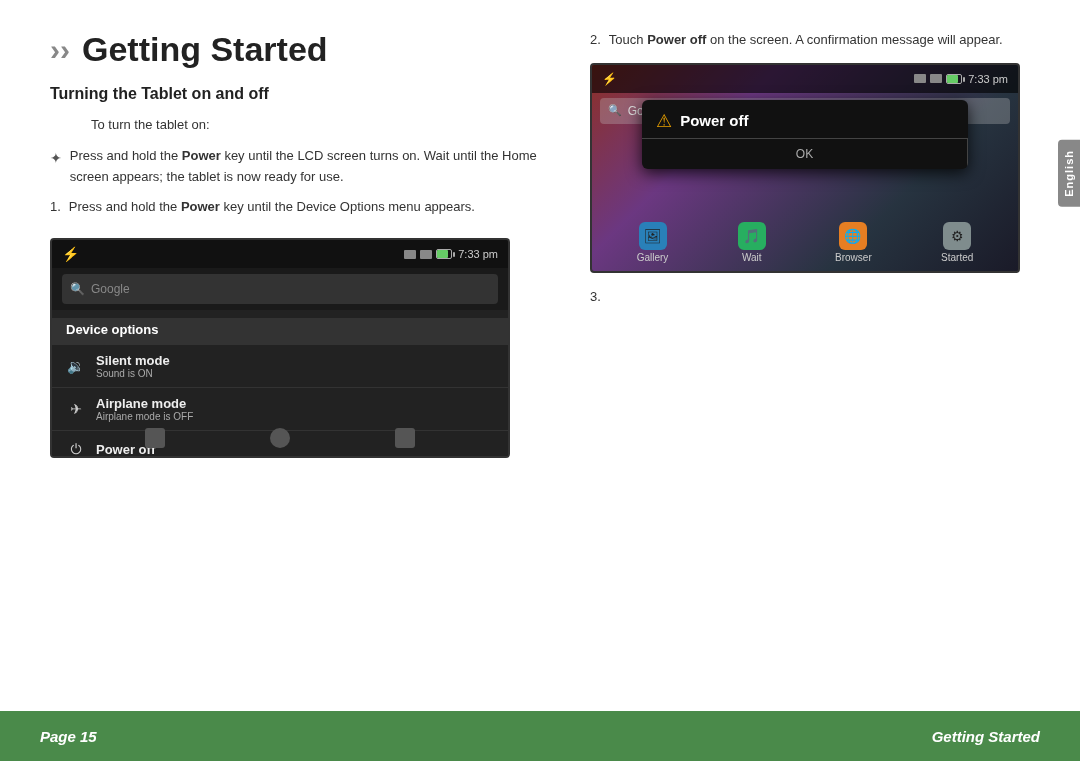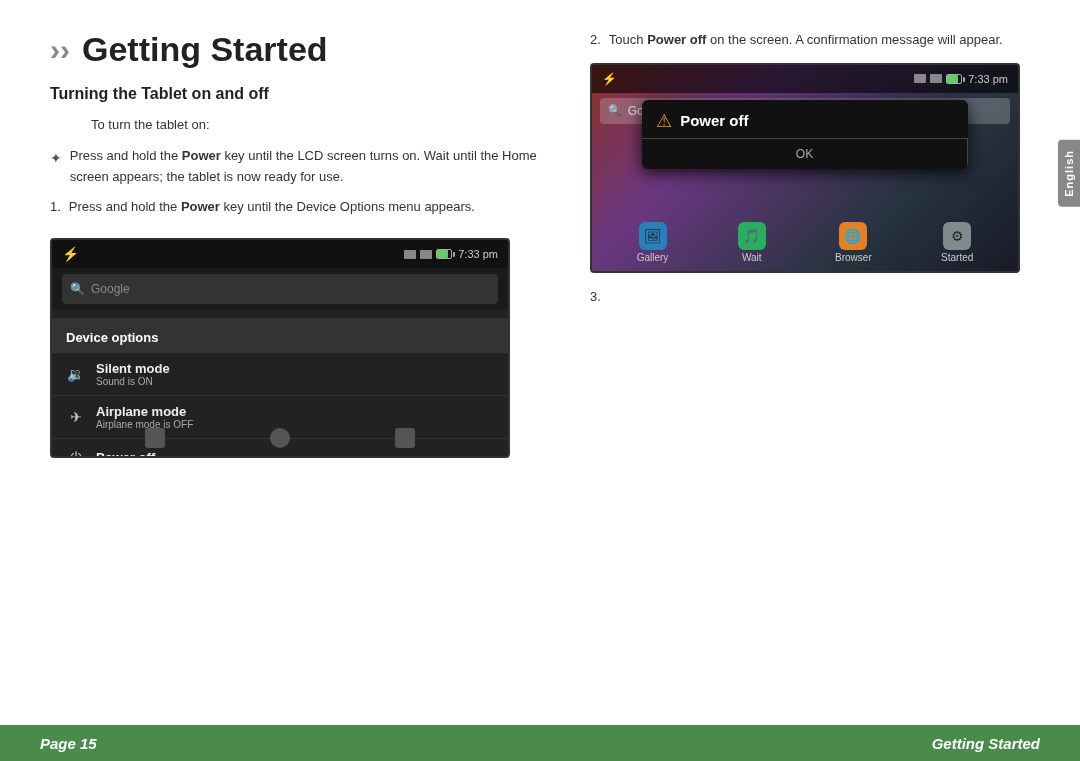--- a/index.html
+++ b/index.html
@@ -179,21 +179,21 @@
     
     .device-options-menu {
       background: #222;
       margin: 4px 0 0 0;
       padding: 8px 0;
     }
     .device-options-title {
       color: #fff;
       font-size: 13px;
       font-weight: 700;
-      padding: 12px 14px 8px 14px;
+      padding: 4px 14px 8px 14px;
       background: #333;
     }
     .device-option-item {
       display: flex;
       align-items: center;
       padding: 8px 14px;
       gap: 10px;
       border-bottom: 1px solid #333;
     }
     .device-option-item:last-child { border-bottom: none; }
@@ -318,21 +318,21 @@
     .app-icon-label {
       color: #ccc;
       font-size: 10px;
     }
 
     
     .page-footer {
       position: absolute;
       bottom: 0;
       left: 0; right: 0;
-      height: 36px;
+      height: 50px;
       background: #4a8a4a;
       display: flex;
       align-items: center;
       justify-content: space-between;
       padding: 0 40px;
     }
     .footer-page {
       color: #fff;
       font-size: 15px;
       font-style: italic;

